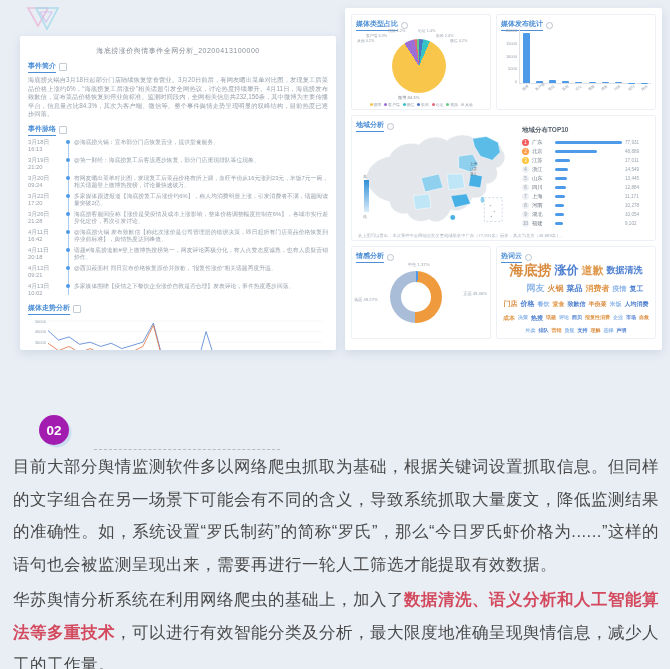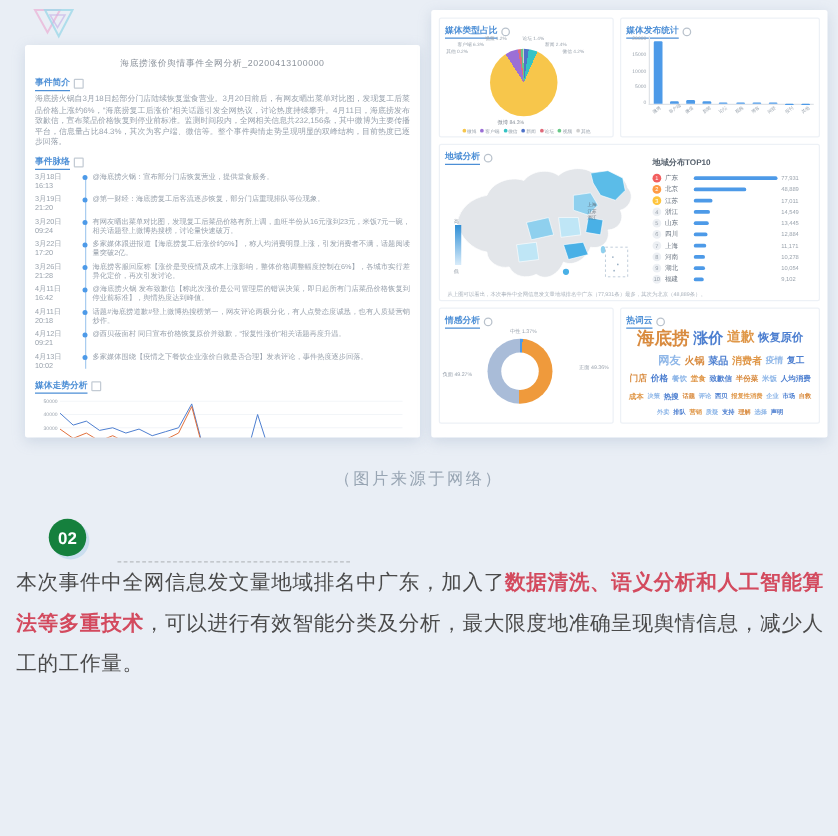--- a/index.html
+++ b/index.html
@@ -76,21 +76,21 @@
   .donut{position:absolute;left:38px;top:24px;width:52px;height:52px;border-radius:50%;}
   .donut::after{content:"";position:absolute;inset:11px;background:#fff;border-radius:50%;}
   .dl{position:absolute;font-size:4.2px;color:#99a2ad;white-space:nowrap;}
   .dl-top{top:15px;left:56px}.dl-right{top:44px;right:3px}.dl-left{top:50px;left:2px}
 
   .cloud{position:absolute;left:4px;right:4px;top:13px;bottom:2px;display:flex;flex-wrap:wrap;align-items:center;justify-content:center;gap:1px 3px;overflow:hidden;}
   .cw{line-height:1;font-weight:bold;}
 
   
   .caption{position:absolute;top:374px;left:0;right:0;text-align:center;font-size:13px;color:#98a5b3;letter-spacing:2px;}
-  .badge{position:absolute;left:39px;top:415px;width:30px;height:30px;border-radius:50%;background:#15803d;color:#fff;font-weight:bold;font-size:13.5px;display:flex;align-items:center;justify-content:center;box-shadow:2.5px 2.5px 0 #cadeef;}
+  .badge{position:absolute;left:39px;top:415px;width:30px;height:30px;border-radius:50%;background:#a21caf;color:#fff;font-weight:bold;font-size:13.5px;display:flex;align-items:center;justify-content:center;box-shadow:2.5px 2.5px 0 #cadeef;}
   .sec2-title{position:absolute;left:96px;top:417px;font-size:20.5px;font-weight:bold;color:#3c3c3c;letter-spacing:3px;}
   .dashed{position:absolute;left:94px;top:449px;width:186px;border-top:1.5px dashed #b8bcc0;}
 
   
   .body{position:absolute;left:13px;top:450px;width:646px;}
   .body p{margin:0;font-size:16.5px;line-height:32.5px;color:#4a4a4a;letter-spacing:.5px;text-align:justify;}
   .body p + p{margin-top:3px;}
   .hl{color:#d34a5e;font-weight:bold;}
 </style>
 </head>
@@ -456,21 +456,21 @@
 
       <div class="card c-cloud">
         <div class="card-h">
           <span class="card-title">热词云</span>
           <span class="gear"></span>
         </div>
         <div class="cloud" id="cloud">
             <span class="cw" style="font-size: 14px; color: rgb(217, 139, 63);">海底捞</span>
             <span class="cw" style="font-size: 12px; color: rgb(77, 127, 208);">涨价</span>
             <span class="cw" style="font-size: 11px; color: rgb(224, 152, 74);">道歉</span>
-            <span class="cw" style="font-size: 9px; color: rgb(77, 127, 208);">恢复原价</span>
+            <span class="cw" style="font-size: 9px; color: rgb(77, 127, 208);">数据清洗</span>
             <span class="cw" style="font-size: 9px; color: rgb(143, 183, 232); padding-left: 18px;">网友</span>
             <span class="cw" style="font-size: 8px; color: rgb(217, 139, 63);">火锅</span>
             <span class="cw" style="font-size: 8px; color: rgb(77, 127, 208); text-align: center;">菜品</span>
             <span class="cw" style="font-size: 8px; color: rgb(224, 152, 74);">消费者</span>
             <span class="cw" style="font-size: 7px; color: rgb(143, 183, 232);">疫情</span>
             <span class="cw" style="font-size: 7px; color: rgb(77, 127, 208);">复工</span>
             <span class="cw" style="font-size: 7px; color: rgb(217, 139, 63);">门店</span>
             <span class="cw" style="font-size: 7px; color: rgb(77, 127, 208);">价格</span>
             <span class="cw" style="font-size: 6px; color: rgb(143, 183, 232);">餐饮</span>
             <span class="cw" style="font-size: 6px; color: rgb(224, 152, 74);">堂食</span>
@@ -494,21 +494,21 @@
             <span class="cw" style="font-size: 5px; color: rgb(143, 183, 232);">质疑</span>
             <span class="cw" style="font-size: 5px; color: rgb(77, 127, 208);">支持</span>
             <span class="cw" style="font-size: 5px; color: rgb(217, 139, 63);">理解</span>
             <span class="cw" style="font-size: 5px; color: rgb(143, 183, 232);">选择</span>
             <span class="cw" style="font-size: 5px; color: rgb(77, 127, 208);">声明</span>
           </div>
       </div>
     </div>
   </div>
 
-  <div class="caption">（图片来源于网络）</div>
 
   <span class="badge">02</span>
   <div class="dashed"></div>
 
   <div class="body">
-    <p><span>本次事件中全网信息发文量地域排名中广东，加入了</span><span class="hl">数据清洗、语义分析和人工智能算法等多重技术</span><span>，可以进行有效智能分类及分析，最大限度地准确呈现舆情信息，减少人工的工作量。</span></p>
+    <p>目前大部分舆情监测软件多以网络爬虫抓取为基础，根据关键词设置抓取信息。但同样的文字组合在另一场景下可能会有不同的含义，导致系统抓取大量废文，降低监测结果的准确性。如，系统设置“罗氏制药”的简称“罗氏”，那么“今日罗氏虾价格为......”这样的语句也会被监测呈现出来，需要再进行一轮人工筛选才能提取有效数据。</p>
+    <p><span>华苏舆情分析系统在利用网络爬虫的基础上，加入了</span><span class="hl">数据清洗、语义分析和人工智能算法等多重技术</span><span>，可以进行有效智能分类及分析，最大限度地准确呈现舆情信息，减少人工的工作量。</span></p>
   </div>
 </div>
 
 </body></html>

